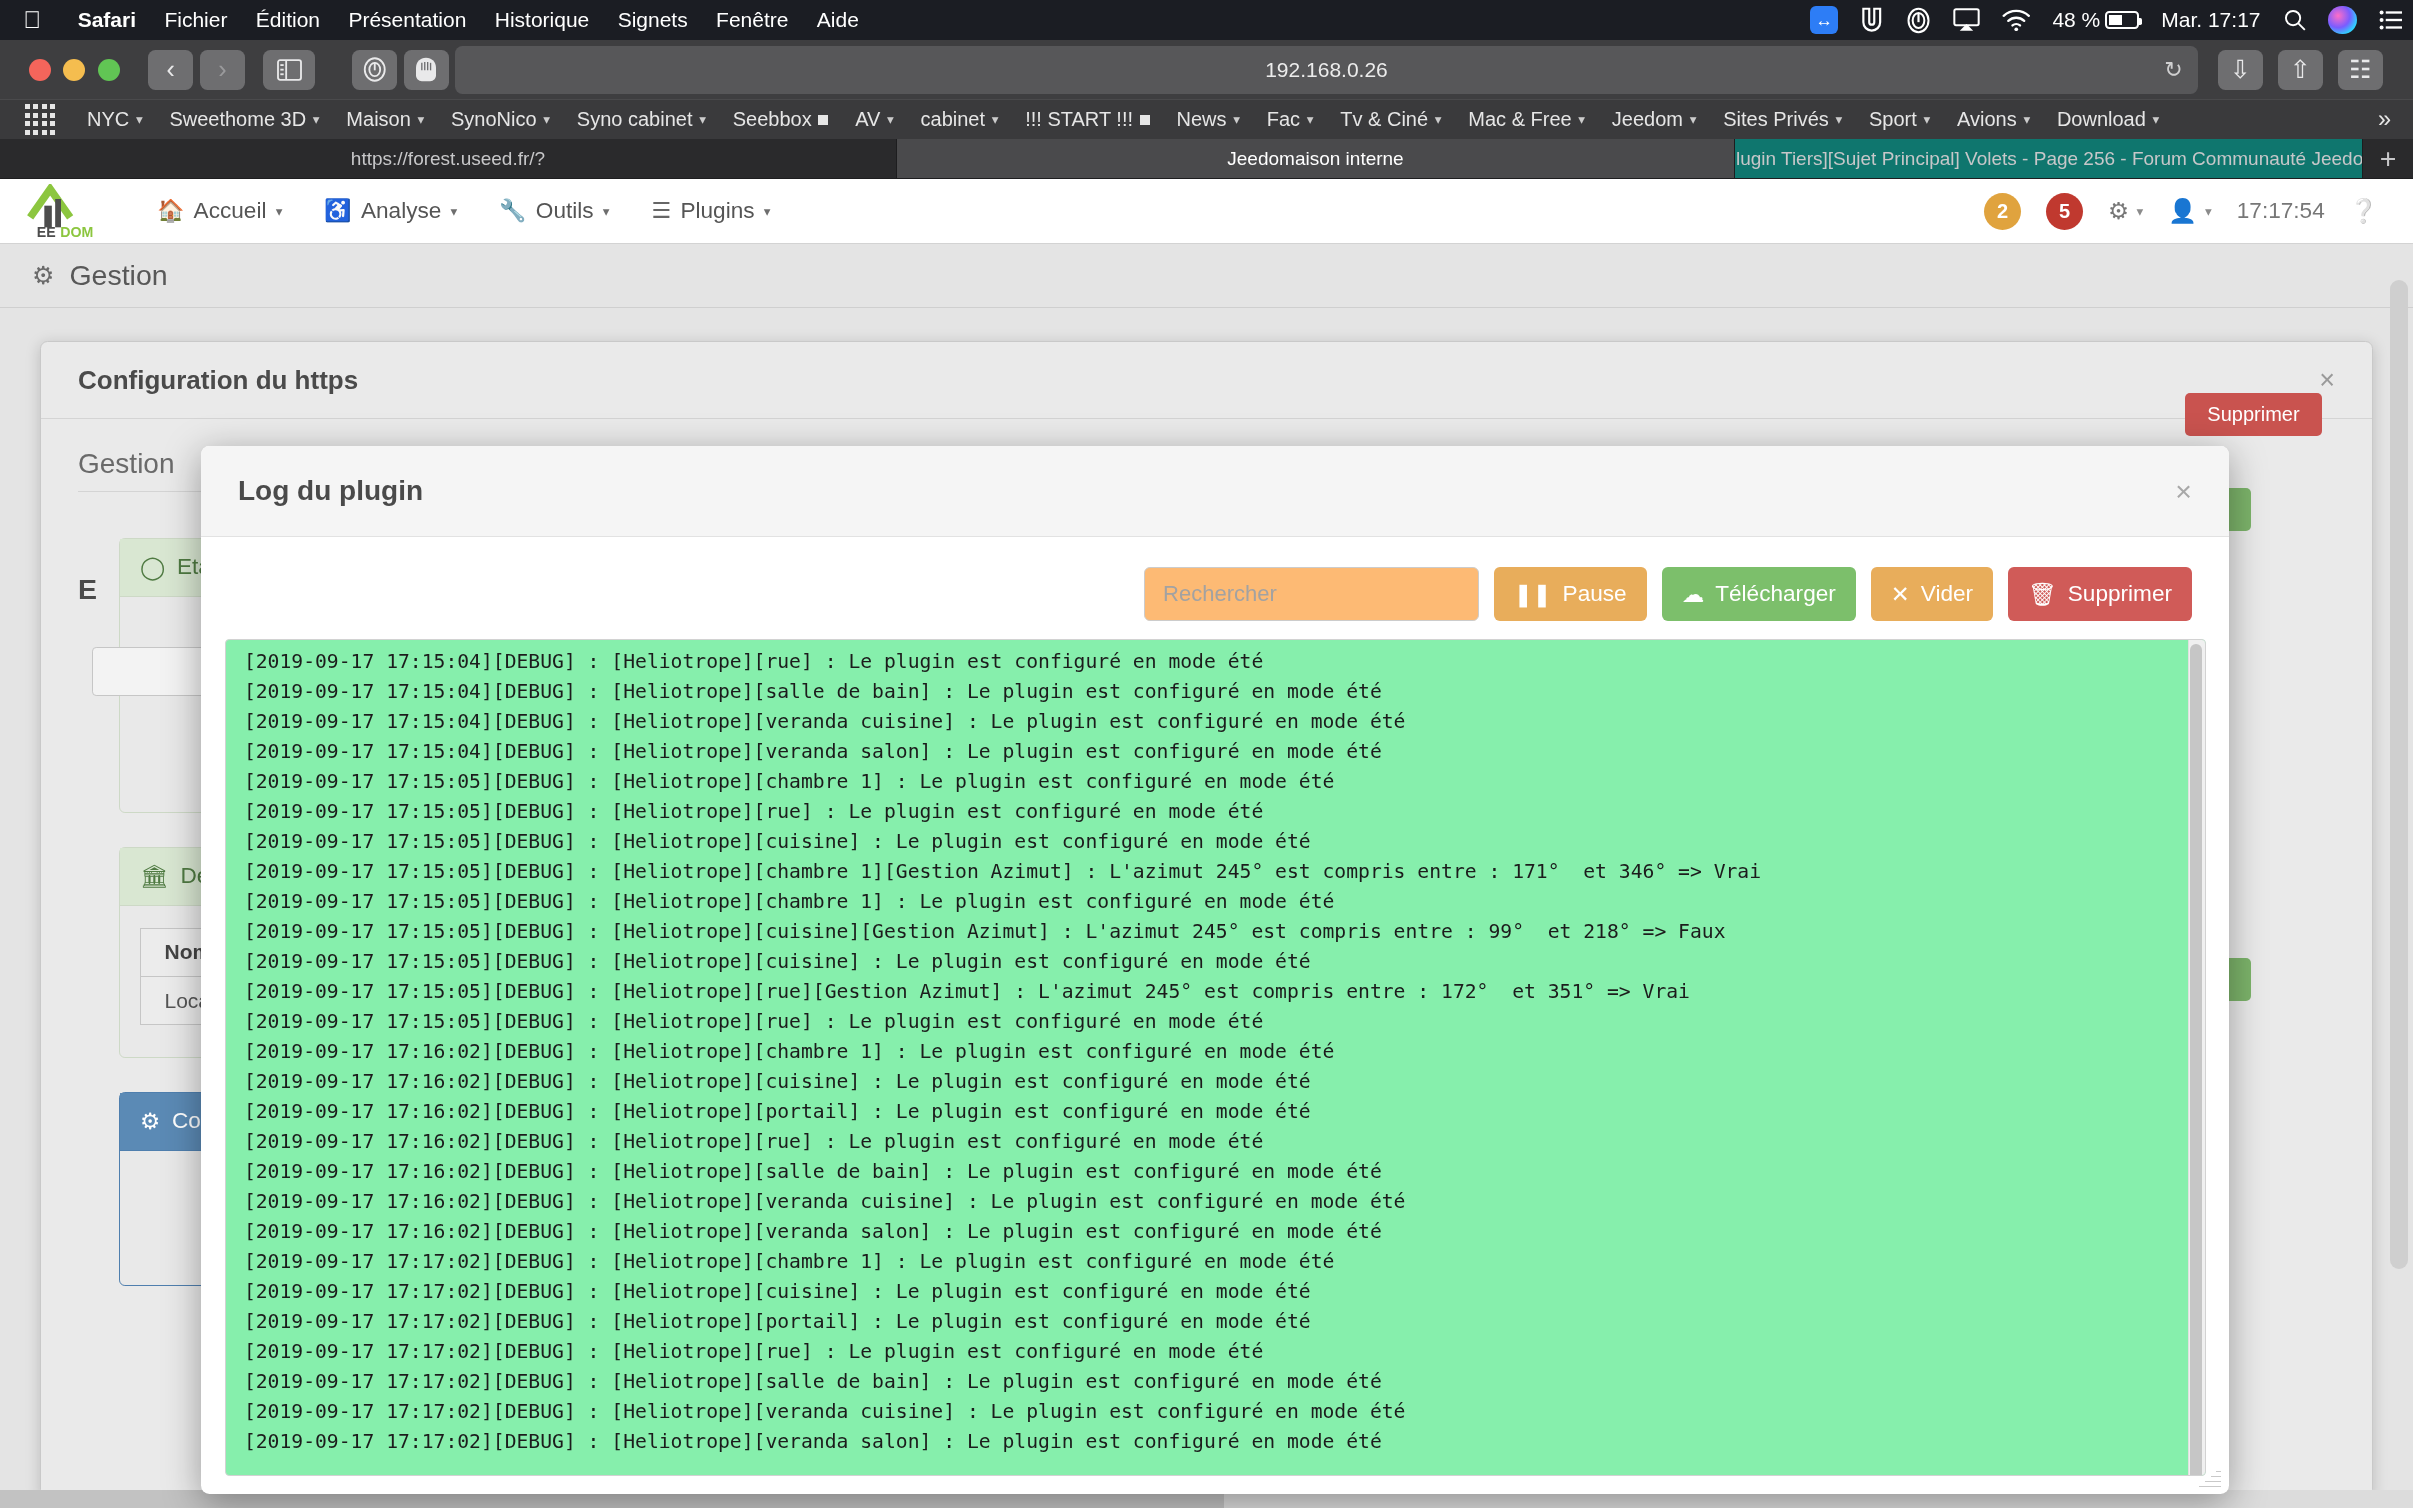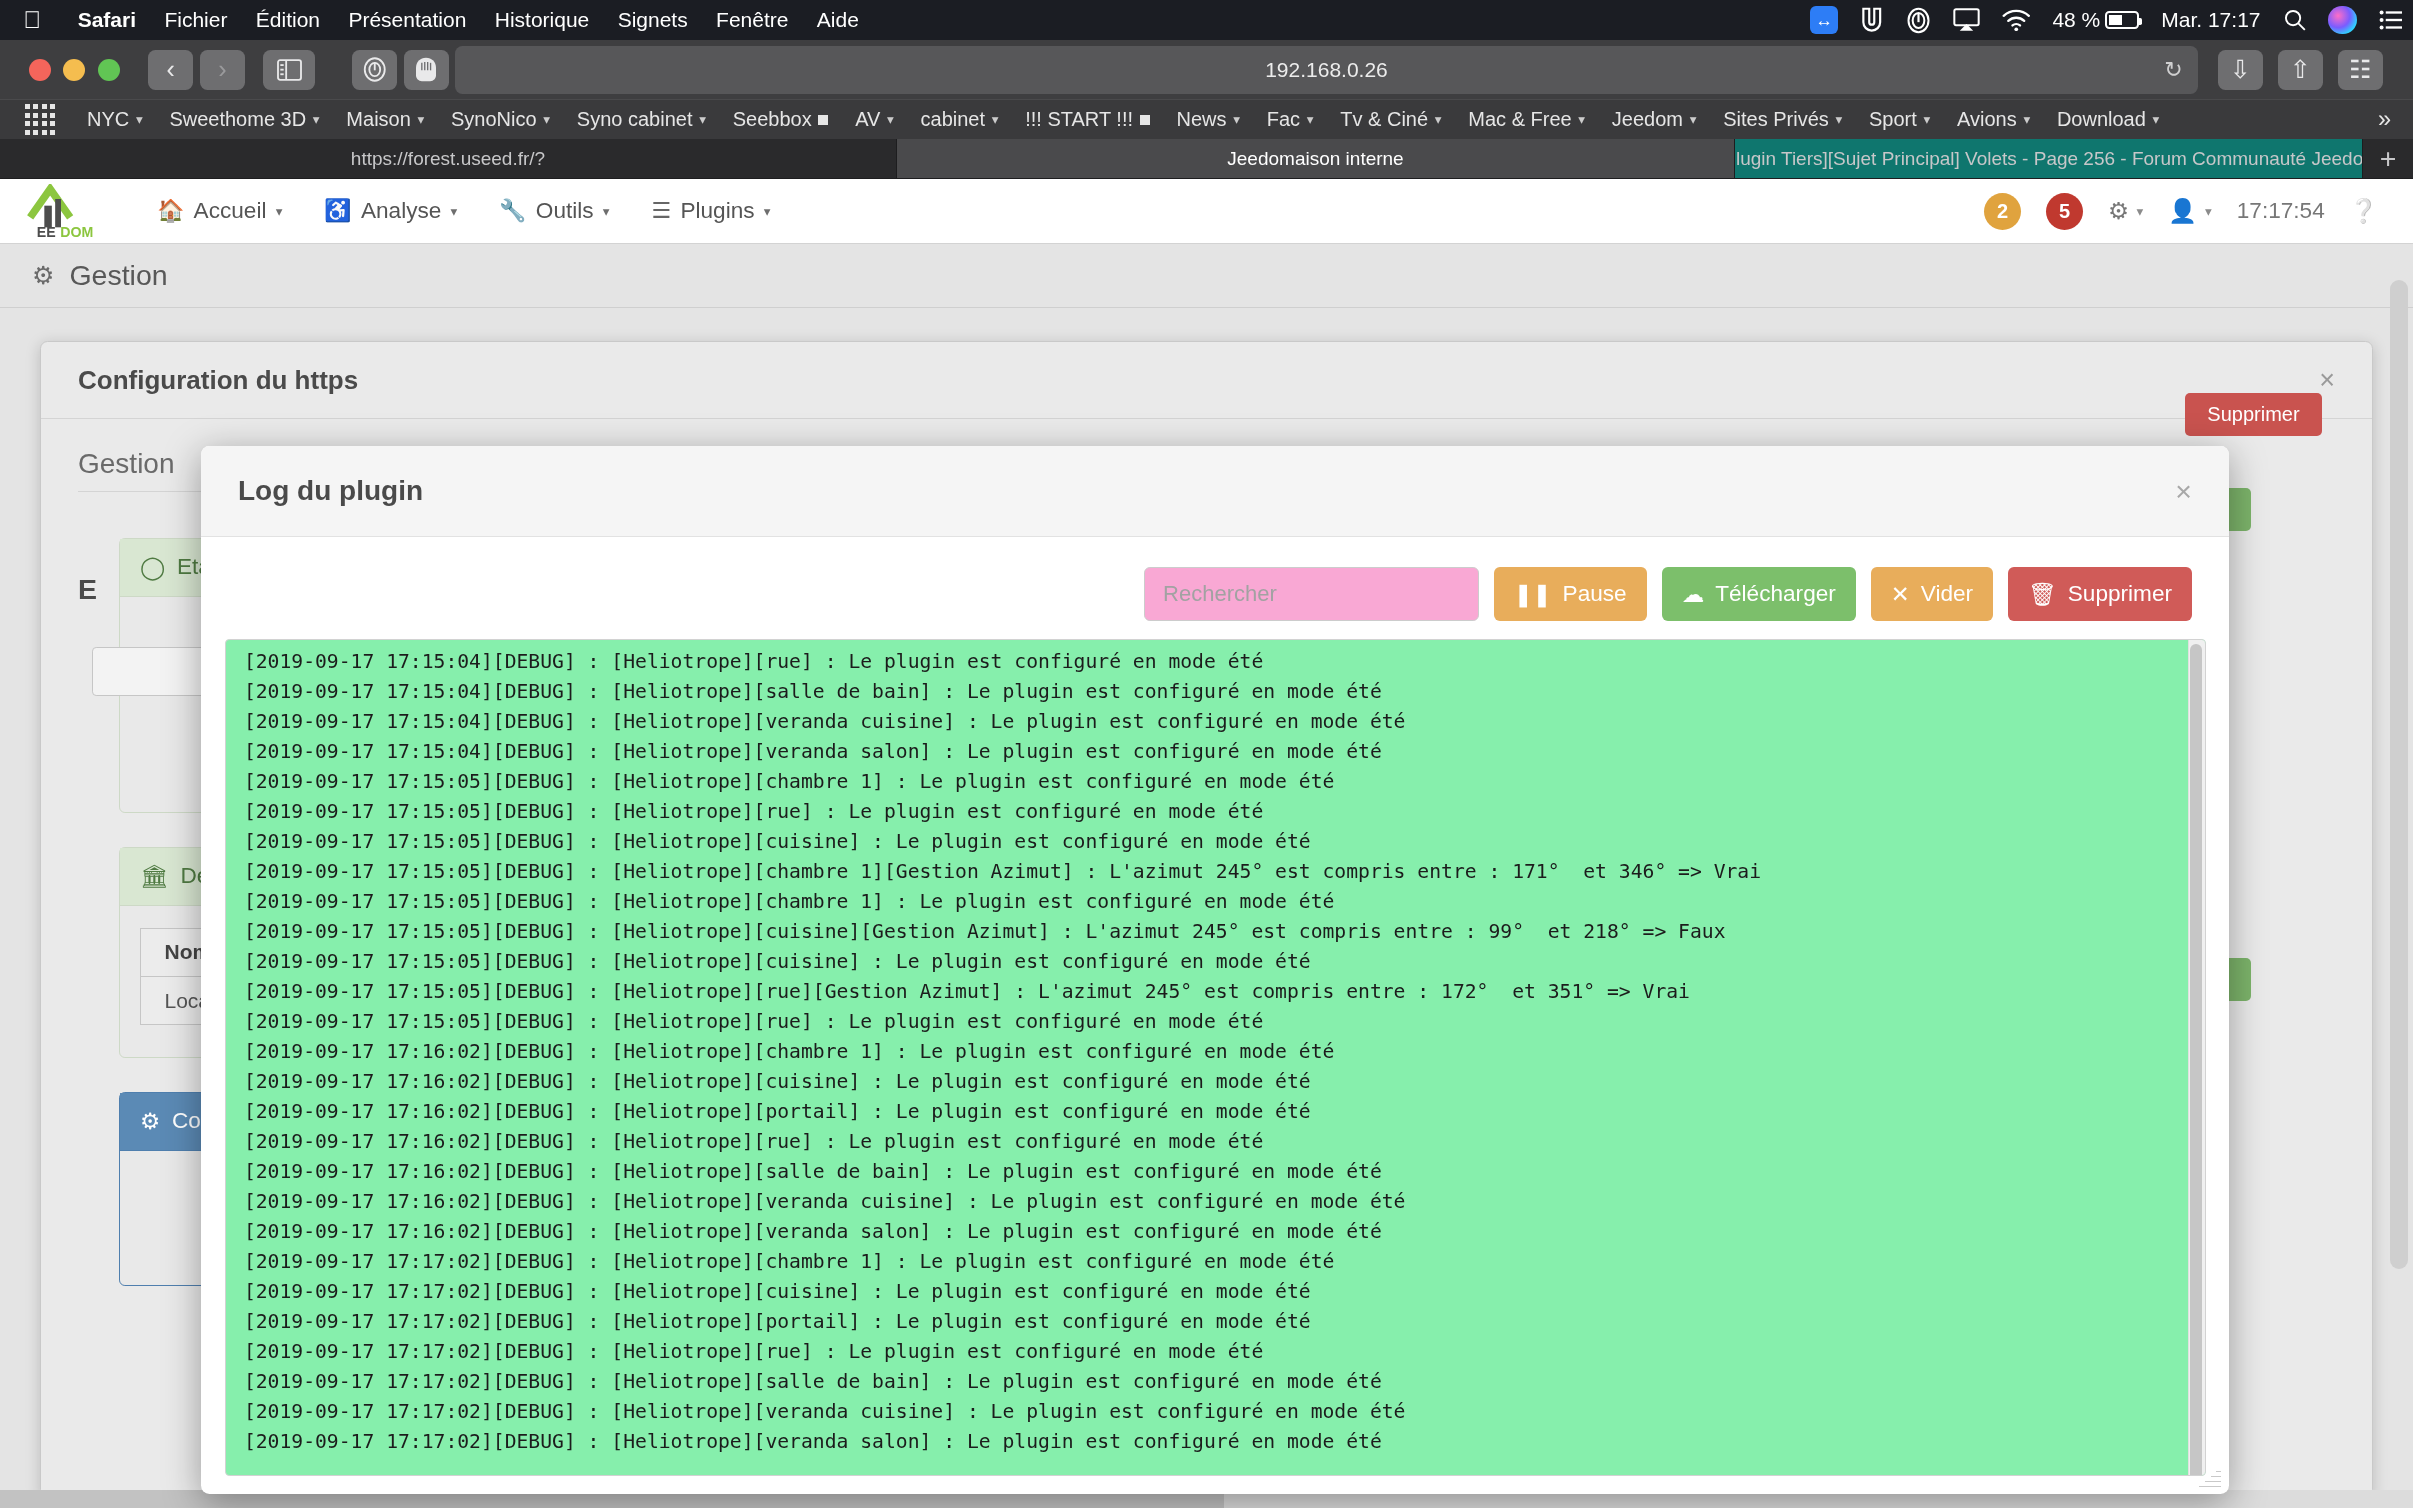--- a/index.html
+++ b/index.html
@@ -166,21 +166,21 @@
   }
   #modal .mtitle { font-size:28px; font-weight:bold; color:#4a4a4a; }
   #modal .mclose { margin-left:auto; font-size:28.5px; color:#a8a8a8; }
   #modal .mtoolbar {
     display:flex; align-items:center; justify-content:flex-end;
     gap:15px; padding:30px 37px 18.4px 37px;
   }
   #modal input.search {
     width:335px; height:54px; border:0.8px solid #ccc; border-radius:5.9px;
     padding:0 18.4px; font-size:22px; color:#555;
-    font-family:"Liberation Sans", sans-serif; background:#f9a8d4;
+    font-family:"Liberation Sans", sans-serif; background:#fdba74;
   }
   #modal input.search::placeholder{ color:#a2a2a2; }
   .mbtn {
     height:54px; border-radius:5.9px; color:#fff; font-size:22.6px;
     display:flex; align-items:center; gap:11px; padding:0 20px; white-space:nowrap;
     border:none; font-family:"Liberation Sans", sans-serif;
   }
   .b-orange{background:#eaa css;}
   .b-orange{background:#e8ad5b;}
   .b-green{background:#7cbf6b;}

